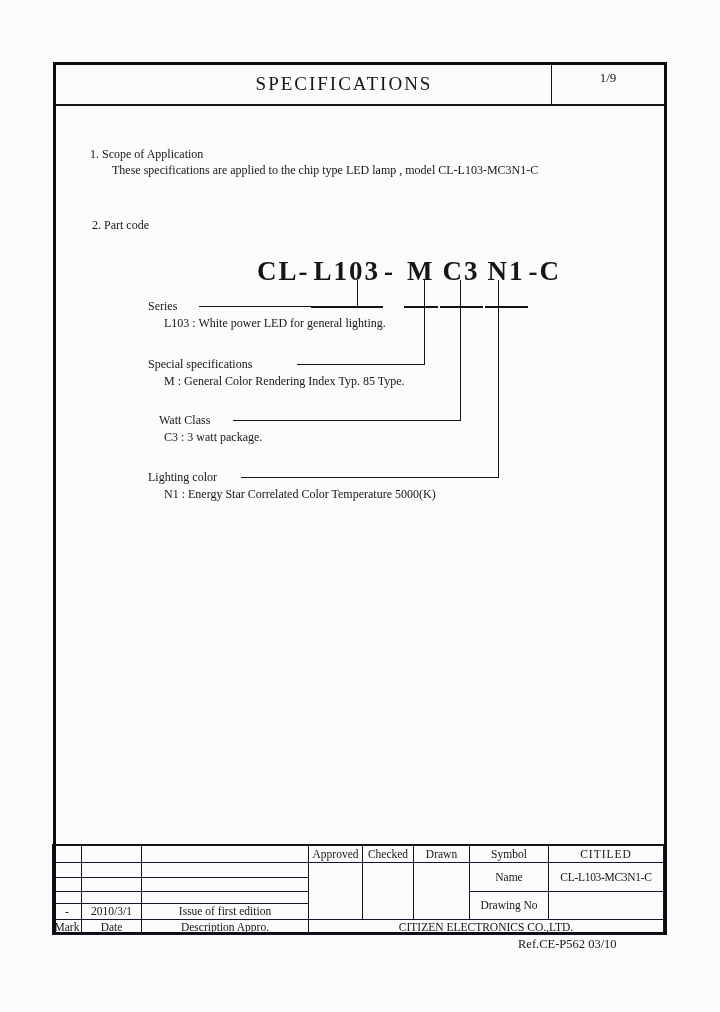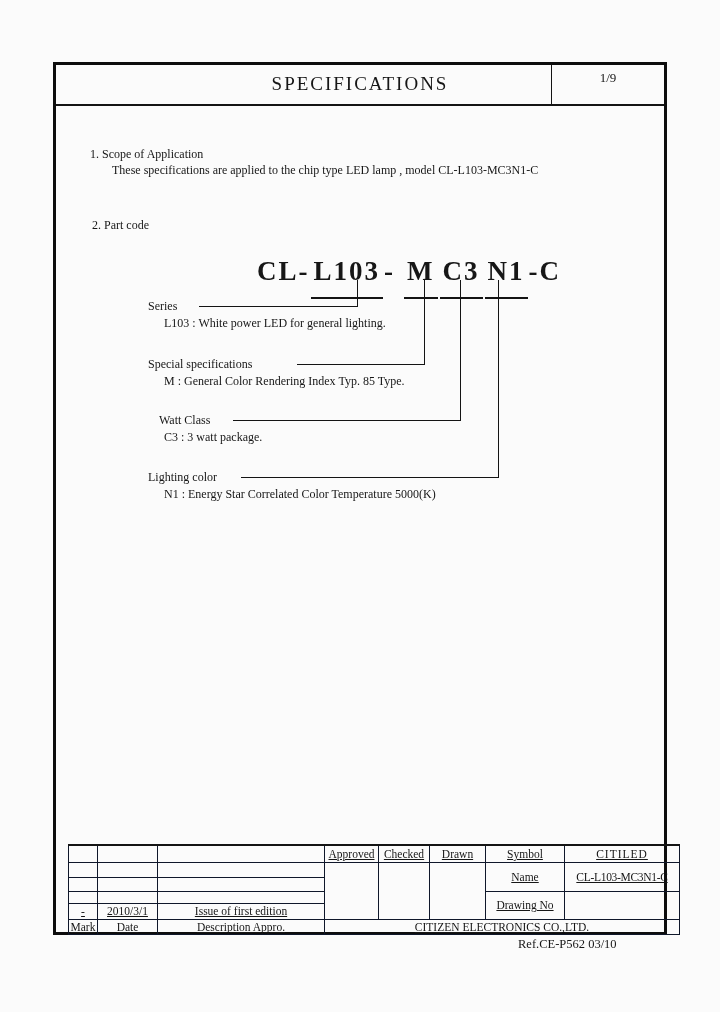--- a/index.html
+++ b/index.html
@@ -17,21 +17,21 @@
   
   .page-border {
     position: absolute;
     left: 53px; top: 62px;
     width: 614px; height: 873px;
     border: 3px solid #0d0d0d;
   }
 
   
   .title {
-    left: 72px; top: 73px; width: 576px;
+    left: 56px; top: 73px; width: 576px;
     text-align: center;
     font-size: 19px; letter-spacing: 2px;
   }
   .pagenum {
     left: 552px; top: 70px; width: 112px;
     text-align: center; font-size: 13px;
   }
   .hdr-divider { left: 56px; top: 104px; width: 608px; height: 2px; }
   .hdr-vline  { left: 551px; top: 65px; width: 1px; height: 39px; }
 
@@ -40,29 +40,29 @@
 
   
   .partcode {
     position: absolute; left: 257px; top: 243px;
     font-size: 27px; font-weight: bold; letter-spacing: 2px;
     white-space: nowrap;
   }
   .partcode .seg { display: inline-block; margin-top: 13px; }
   .partcode .u {
     border-bottom: 2px solid #141414;
-    padding: 0 3px 10px 3px;
+    padding: 0 3px 19px 3px;
     margin: 0 1px;
   }
   .partcode .gap-left { margin-left: 9px; }
 
   
   table.footer {
-    position: absolute; left: 68px; top: 844px;
-    width: 611px; border-collapse: collapse; table-layout: fixed; text-decoration: underline;
+    position: absolute; left: 52px; top: 844px;
+    width: 611px; border-collapse: collapse; table-layout: fixed;
   }
   table.footer td {
     border: 1px solid #0f172a;
     font-size: 11.5px; text-align: center;
     overflow: hidden; white-space: nowrap; padding: 0;
   }
   table.footer tr.r1 td { border-top: 2px solid #141414; }
   td.brand  { font-size: 12.5px; letter-spacing: 1px; margin-left: 43px; }
   td.nameval { font-size: 11px; letter-spacing: -0.3px; }
   td.company { font-size: 12.5px; }

